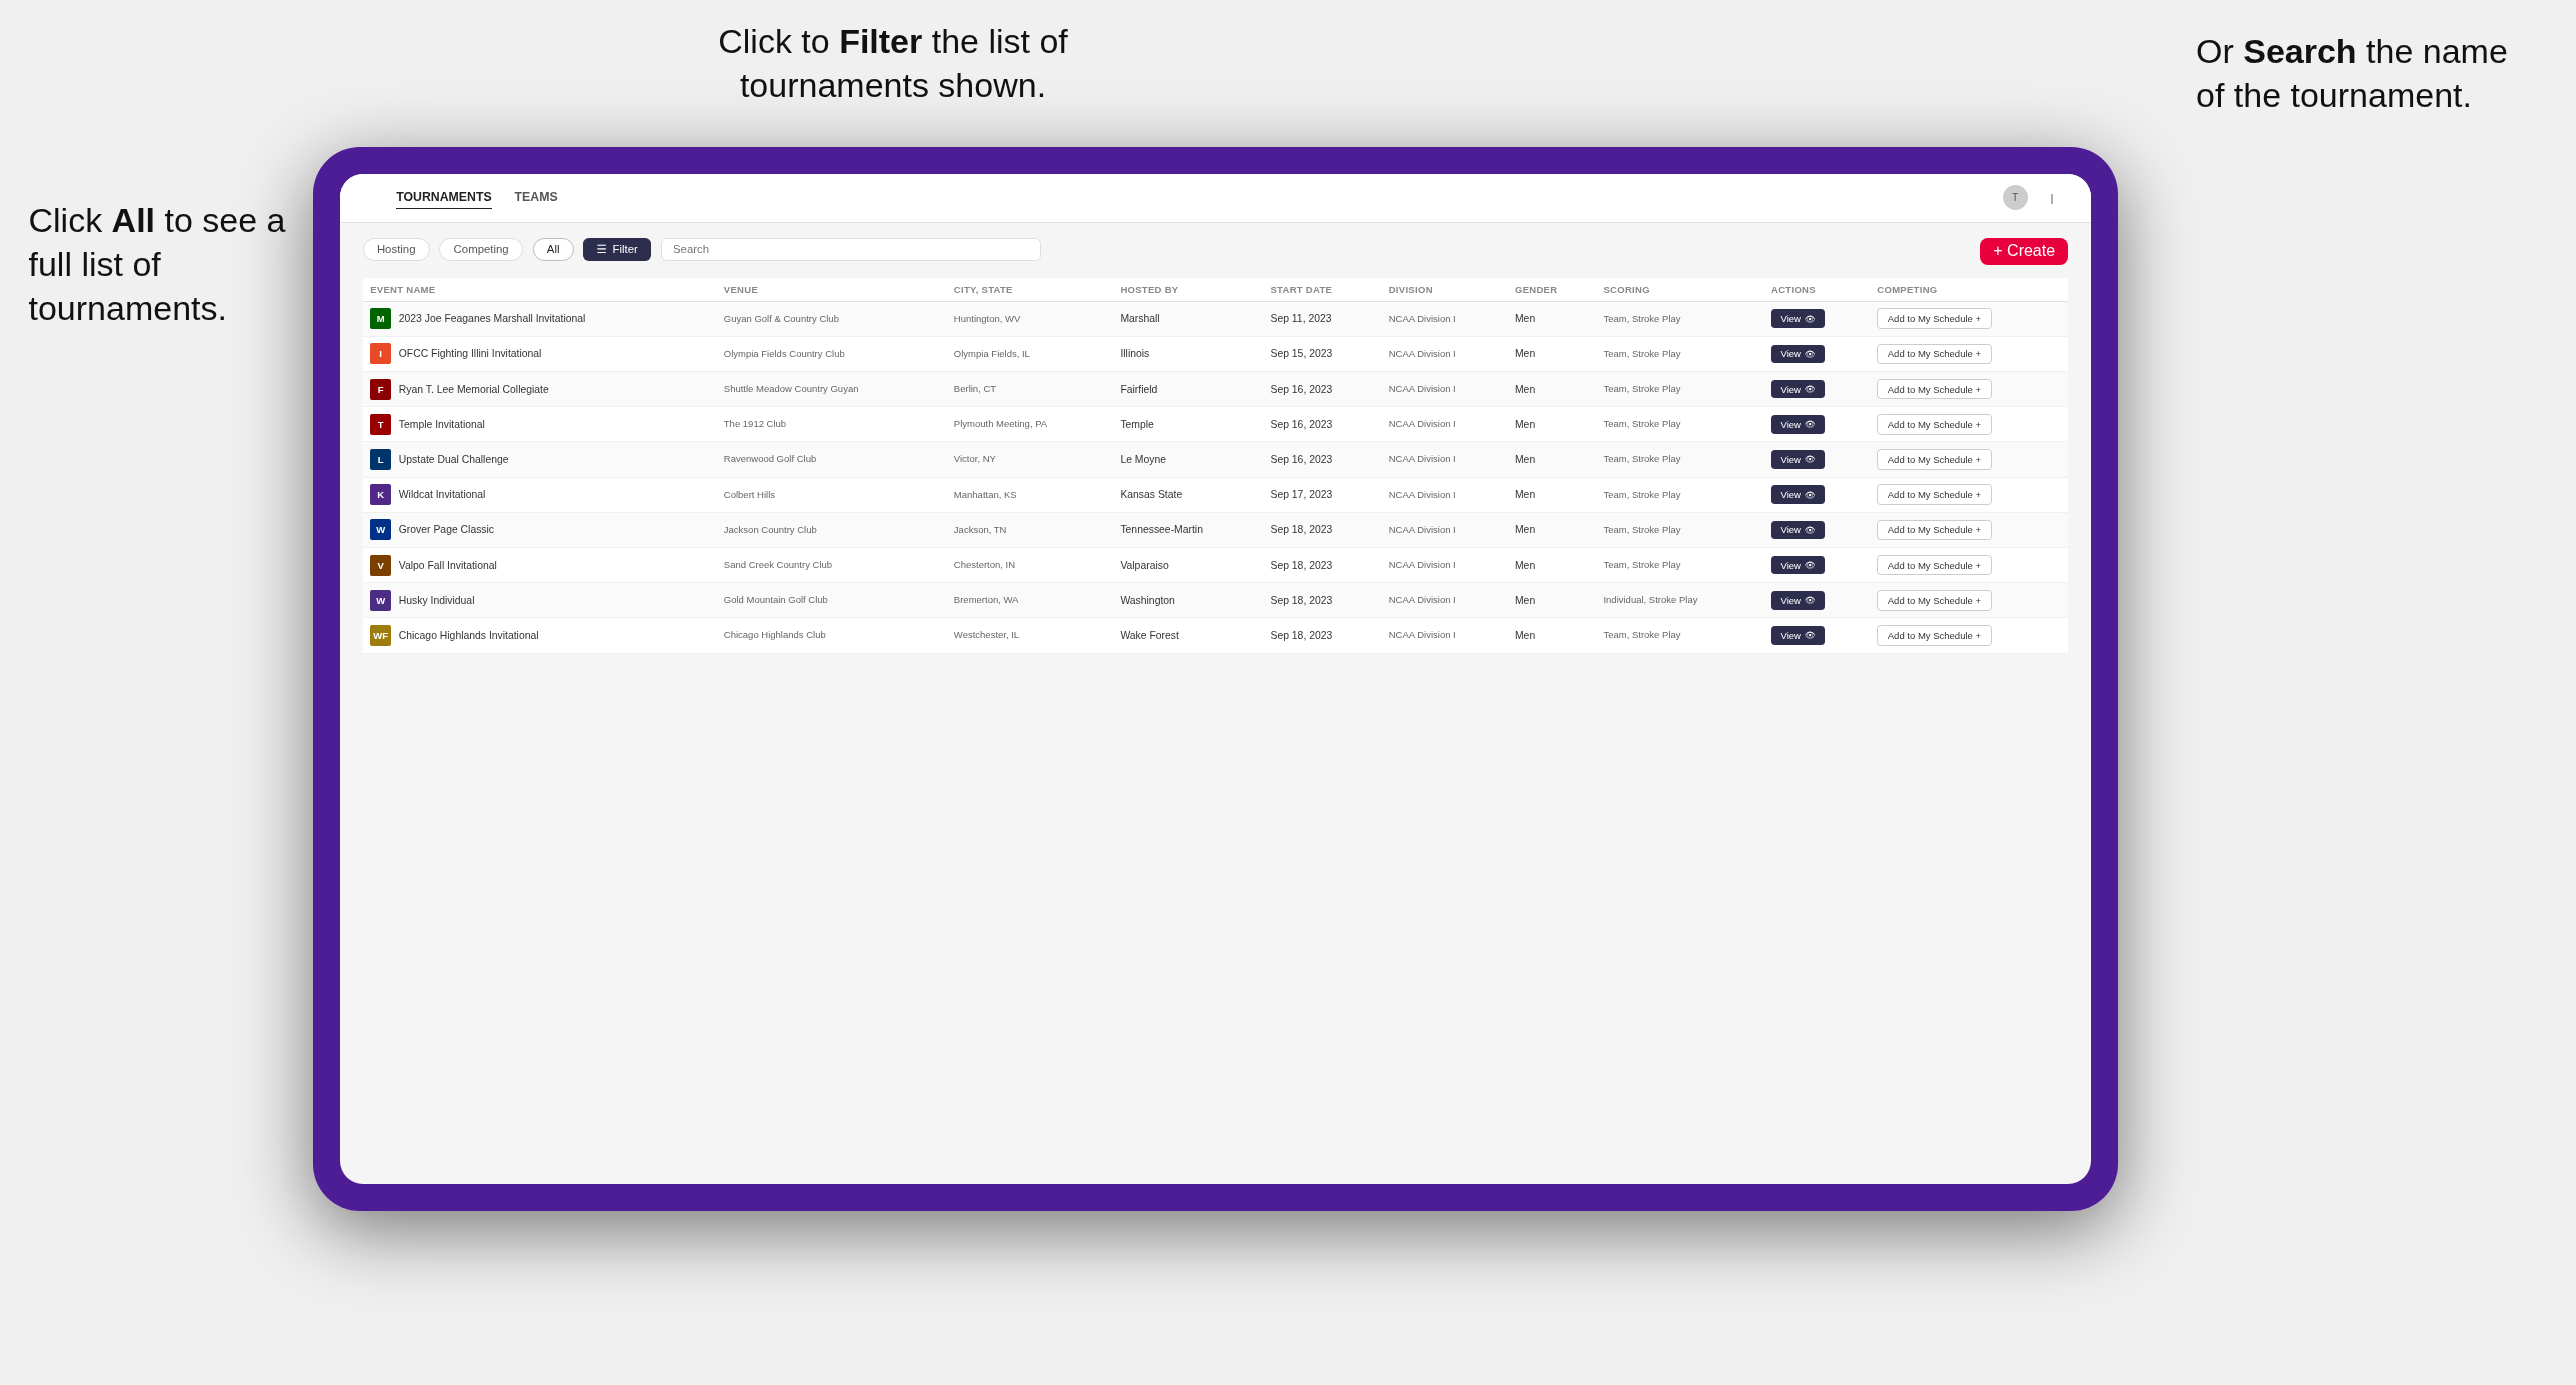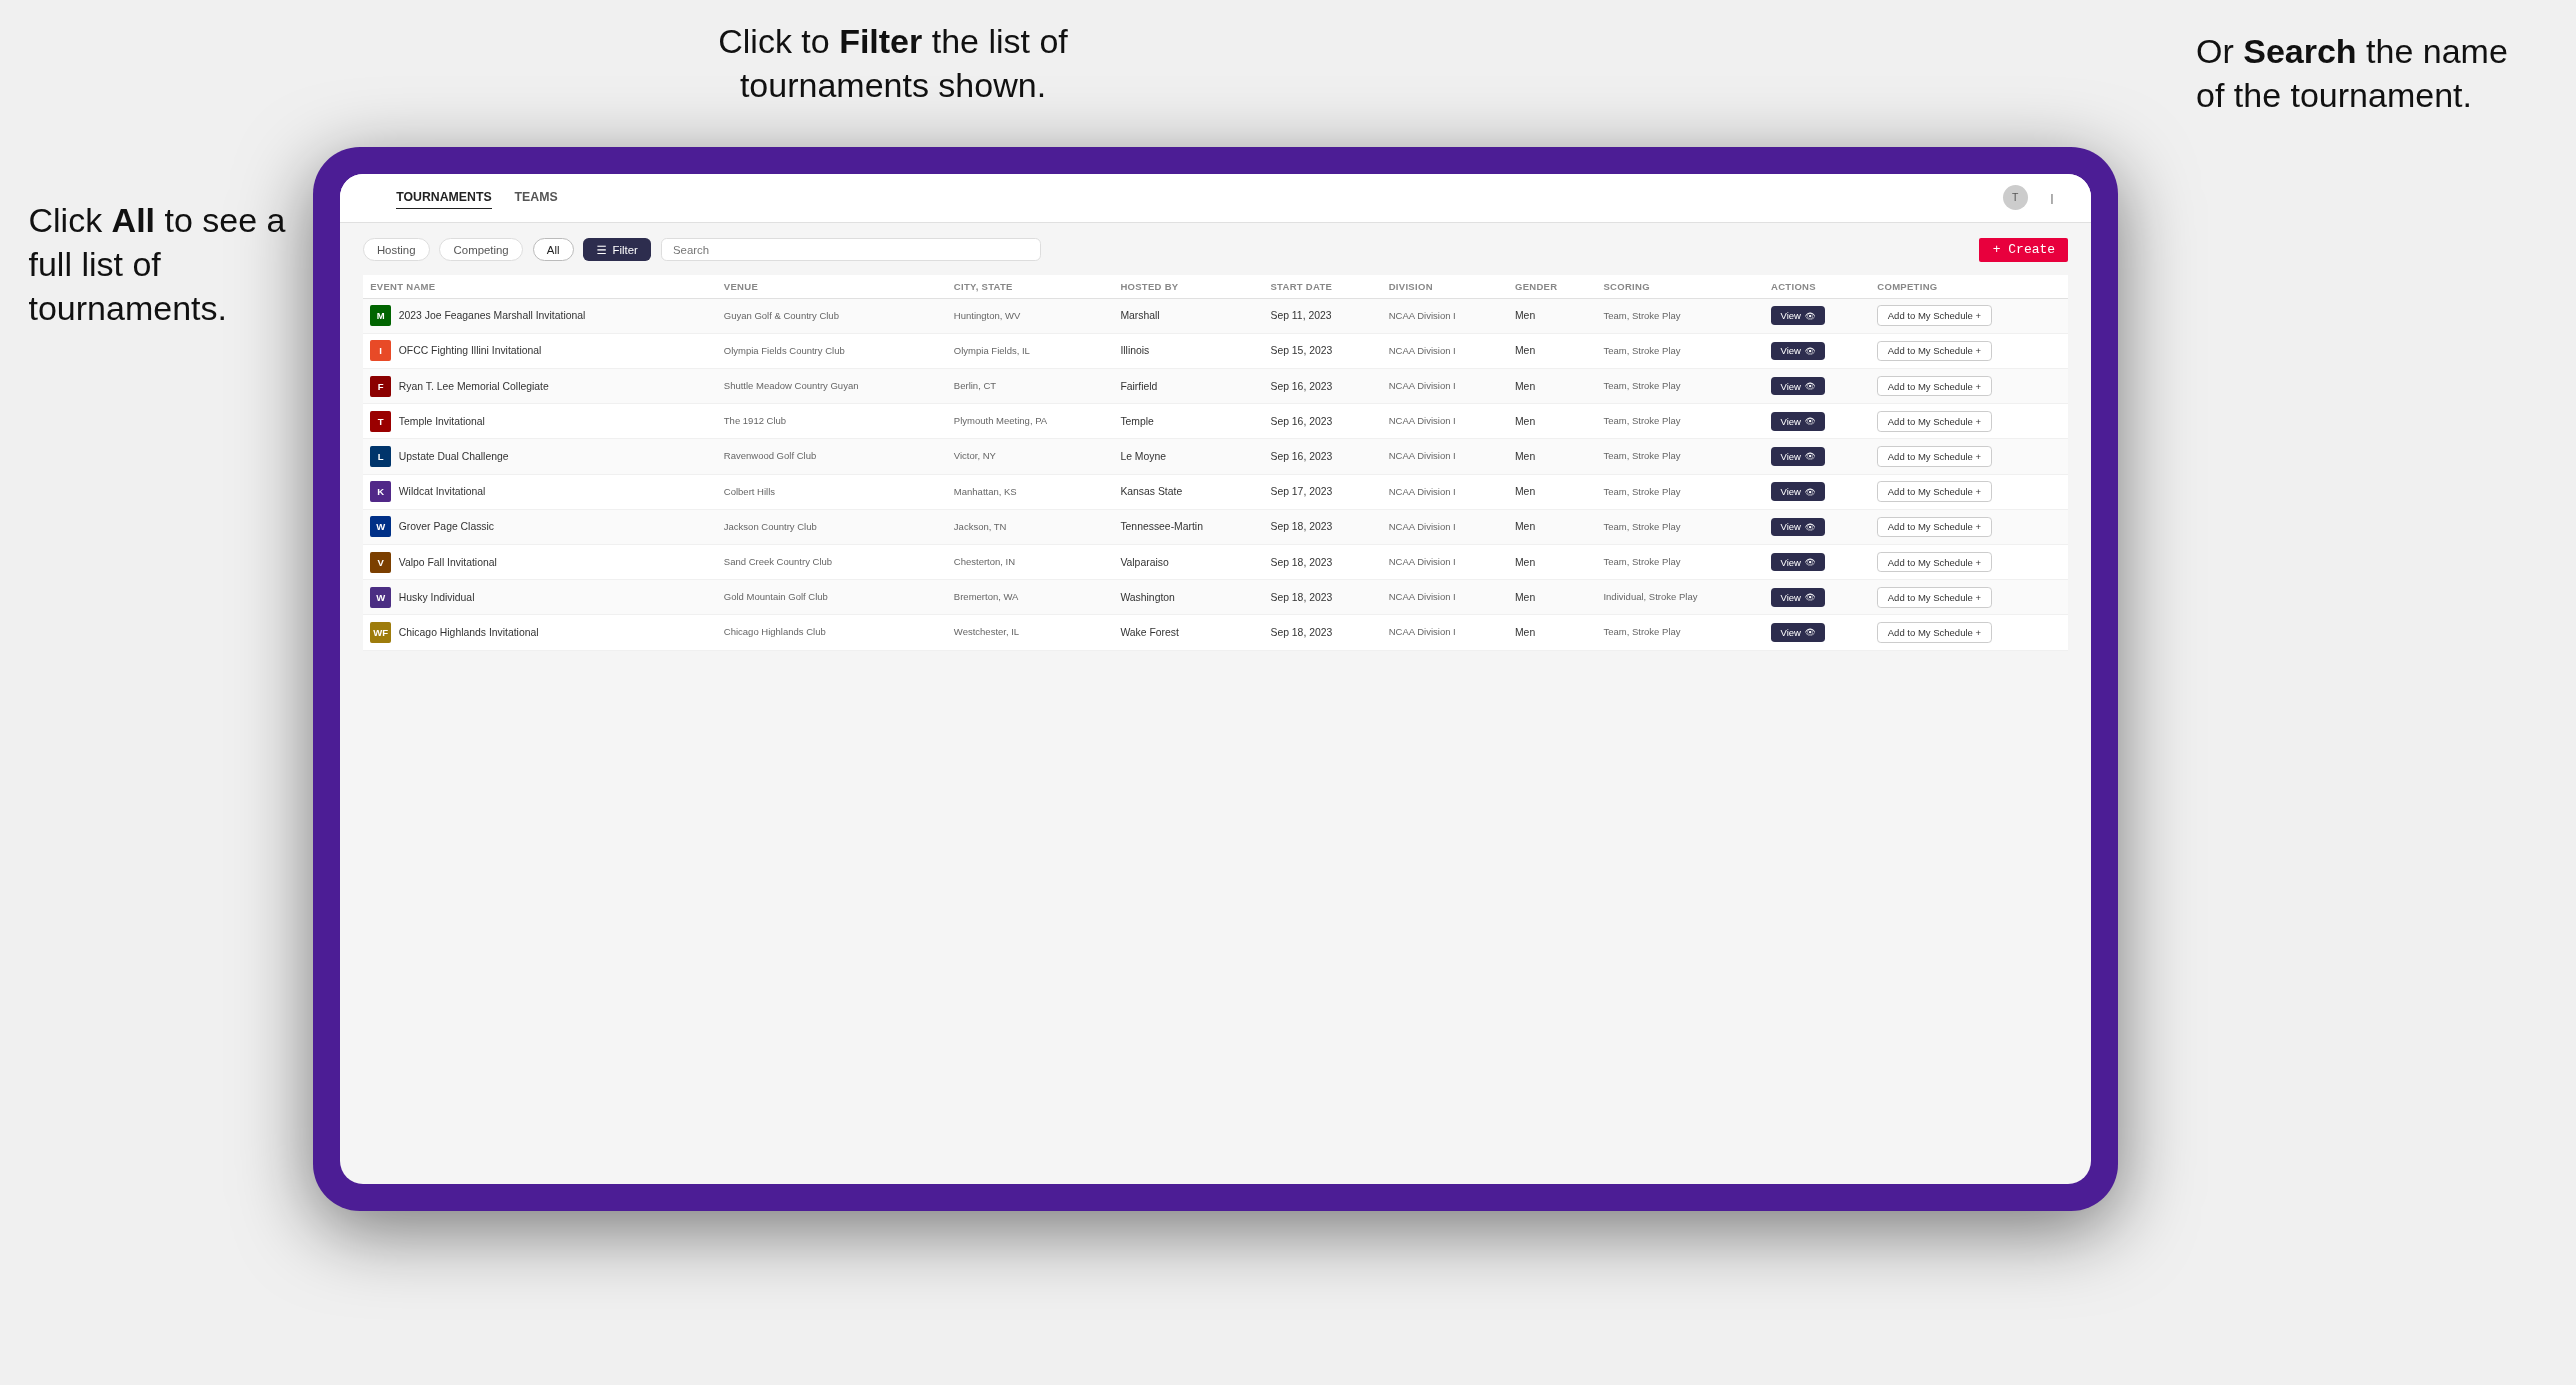--- a/index.html
+++ b/index.html
@@ -128,21 +128,21 @@
       flex: 1;
       overflow: hidden;
       display: flex;
       flex-direction: column;
       padding: 15px 23px 11.4px;
     }
 
     
     .filter-bar {
       display: flex;
-      align-items: center;
+      align-items: flex-start;
       gap: 9.5px;
       margin-bottom: 13.3px;
       flex-shrink: 0;
     }
     .tab-btn {
       padding: 4.7px 13.3px;
       border-radius: 15px;
       border: 0.9px solid #ddd;
       background: #fff;
       font-size: 11.4px;
@@ -174,25 +174,24 @@
       border-radius: 5.7px;
       font-size: 11.4px;
       color: #999;
       background: #fff;
     }
     .create-btn {
       padding: 4.7px 13.3px;
       background: #e8003d;
       color: #fff;
       border: none;
-      border-radius: 2px;
-      font-size: 13px;
+      border-radius: 8px;
+      font-size: 16px;
       cursor: pointer;
       margin-left: auto;
-      font-family: Liberation Mono, monospace;
     }
 
     
     .table-container {
       flex: 1;
       overflow: hidden;
     }
     table {
       width: 100%;
       border-collapse: collapse;

